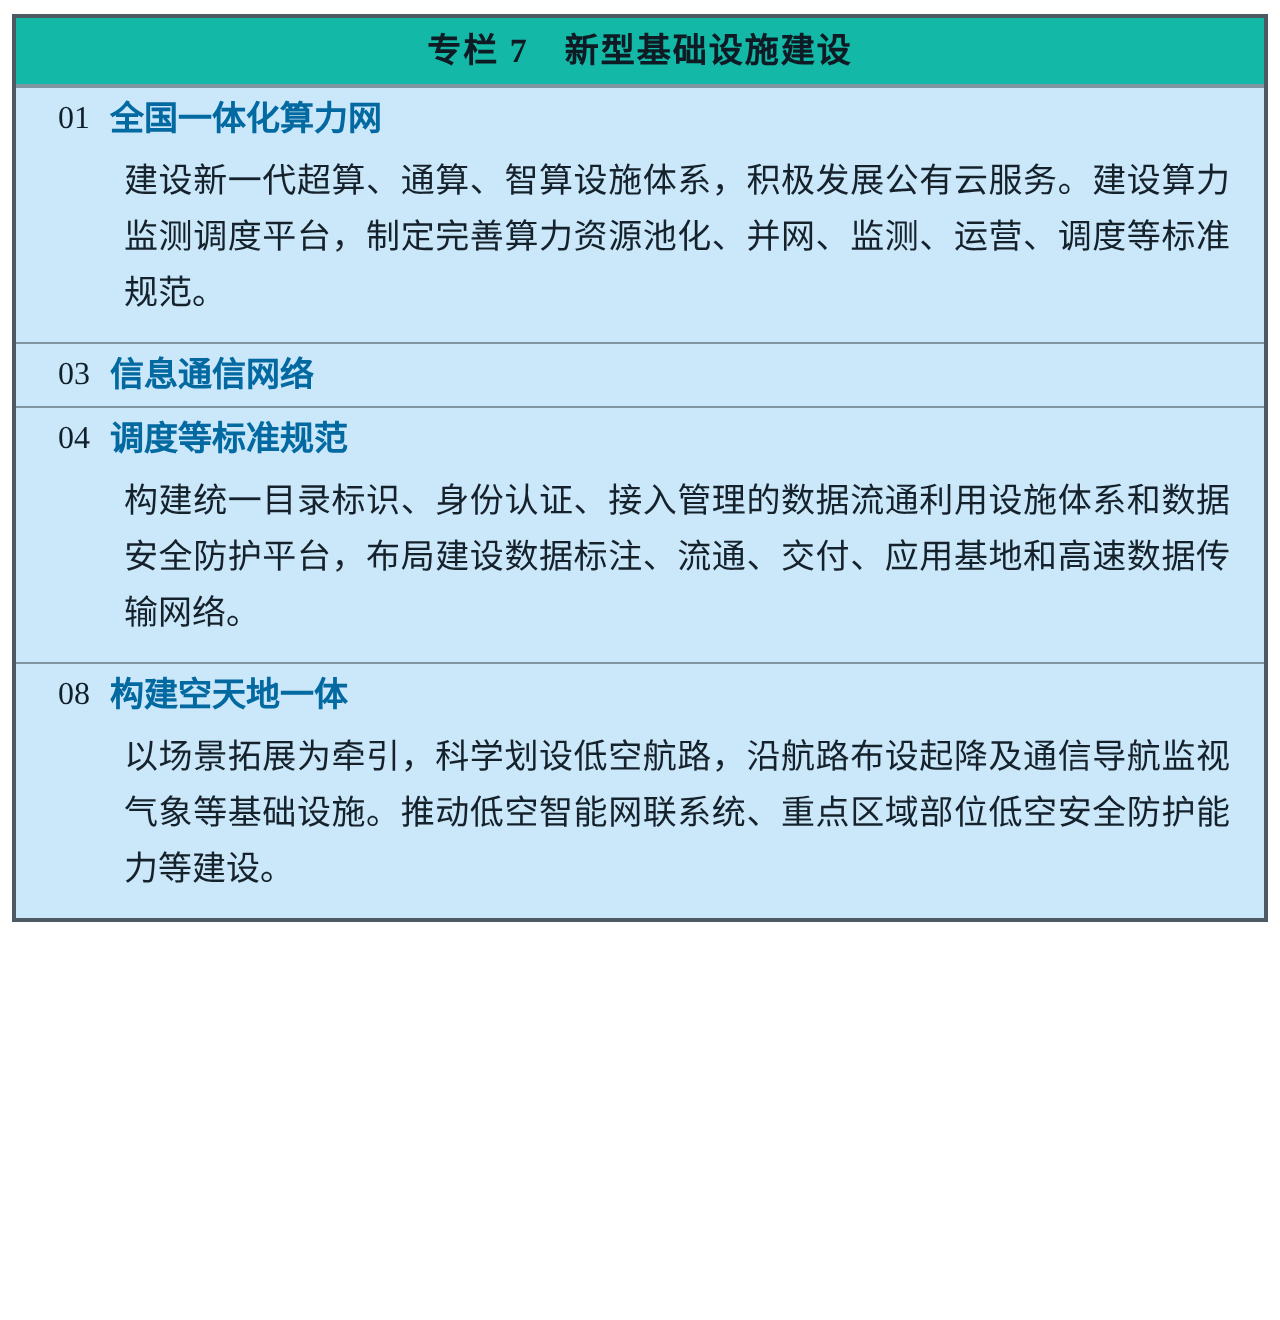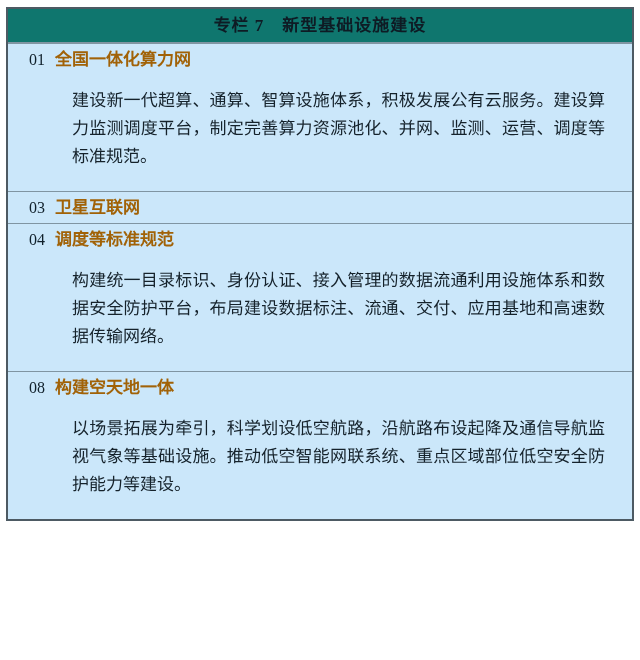--- a/index.html
+++ b/index.html
@@ -12,21 +12,21 @@
   }
   .box {
     position: absolute;
     left: 6px;
     top: 7px;
     width: 624px;
     border: 2px solid #4d5a63;
     box-sizing: content-box;
   }
   .box-header {
-    background: #0f766e;
+    background: #14b8a6;
     border-bottom: 2px solid #8095a2;
     text-align: center;
     padding: 6px 0 5px 0;
   }
   .box-title {
     font-weight: bold;
     font-size: 17px;
     line-height: 22px;
     color: #0e1b24;
     letter-spacing: 1px;
@@ -48,24 +48,24 @@
     font-size: 16px;
     line-height: 21px;
     color: #10202b;
   }
   .sec-title {
     display: block;
     font-weight: bold;
     font-size: 17px;
     line-height: 21px;
     margin-bottom: 2px;
-    color: #a16207;
+    color: #0369a1;
   }
   .sec-body {
-    margin: 17px;
+    margin: 7px;
     font-size: 17px;
     line-height: 28px;
     text-align: justify;
     text-justify: inter-ideograph;
     color: #15222b;
   }
 </style>
 </head>
 <body>
 
@@ -77,21 +77,21 @@
 
     <div class="section">
       <span class="sec-num">01</span>
       <span class="sec-title">全国一体化算力网</span>
       <p class="sec-body">建设新一代超算、通算、智算设施体系，积极发展公有云服务。建设算力监测调度平台，制定完善算力资源池化、并网、监测、运营、调度等标准规范。</p>
     </div>
 
 
     <div class="section">
       <span class="sec-num">03</span>
-      <span class="sec-title">卫星互联网</span>
+      <span class="sec-title">信息通信网络</span>
     </div>
 
     <div class="section">
       <span class="sec-num">04</span>
       <span class="sec-title">调度等标准规范</span>
       <p class="sec-body">构建统一目录标识、身份认证、接入管理的数据流通利用设施体系和数据安全防护平台，布局建设数据标注、流通、交付、应用基地和高速数据传输网络。</p>
     </div>
 
     <div class="section">
       <span class="sec-num">08</span>

